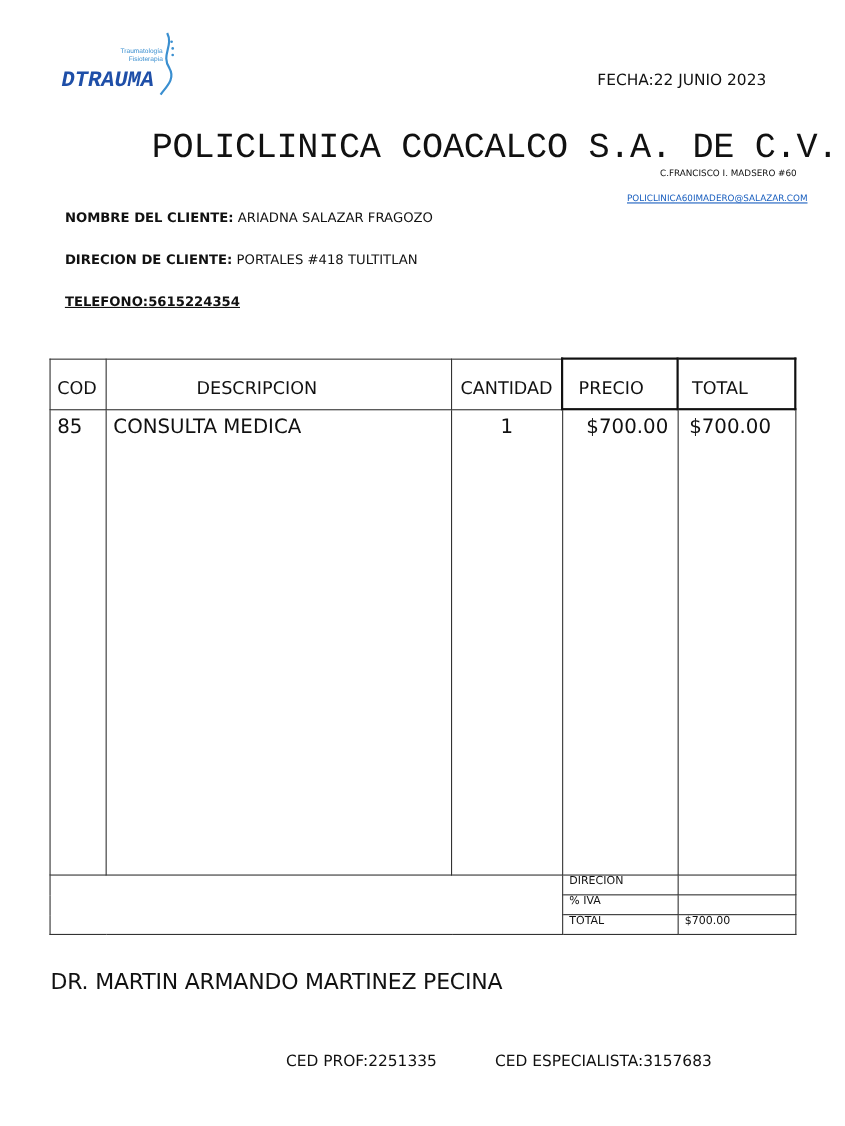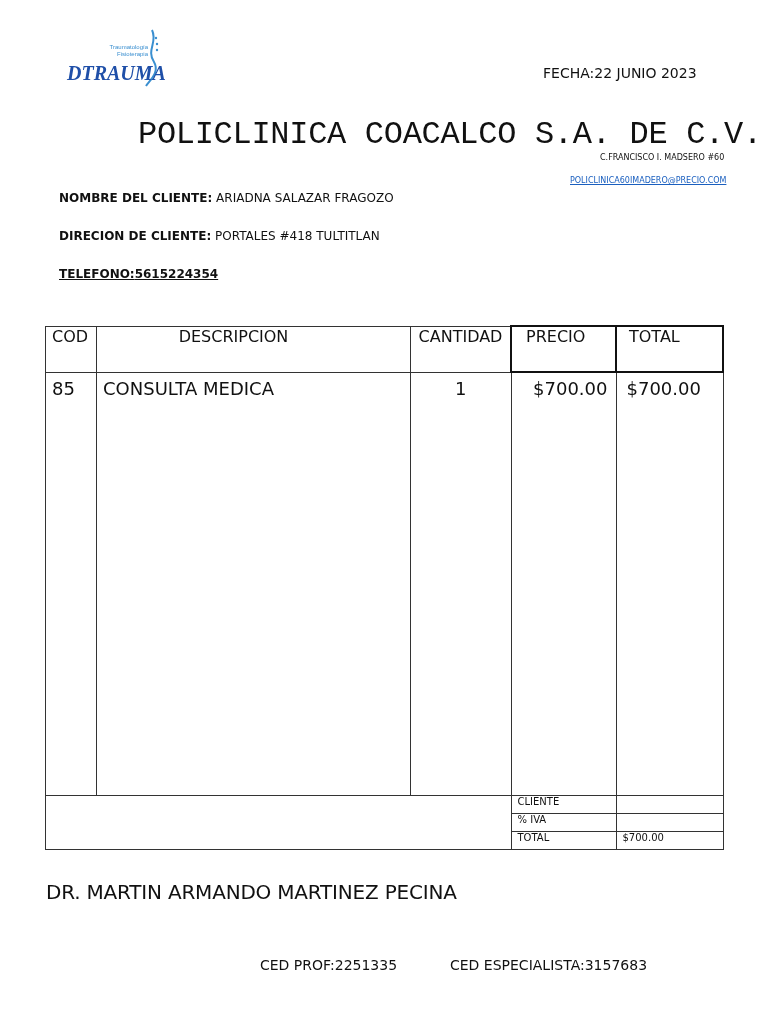--- a/index.html
+++ b/index.html
@@ -1,30 +1,30 @@
 <!DOCTYPE html>
 <html><head>
 <meta charset="utf-8">
 <style>
   html, body { margin:0; padding:0; background:#ffffff; }
   body { width:768px; height:1024px; position:relative; overflow:hidden; font-family:"DejaVu Sans", "Liberation Sans", sans-serif; color:#111; }
   .abs { position:absolute; }
   .logo { left:50px; top:28px; width:112px; height:62px; }
   .logo-sub { position:absolute; right:14px; font-size:6px; color:#3a8fd0; line-height:7px; text-align:right; font-family:"Liberation Sans", sans-serif; }
-  .logo-main { position:absolute; left:17px; top:34px; font-family:Liberation Serif, serif; font-weight:bold; font-style:italic; font-size:20px; color:#1f4fa8; letter-spacing:0px; }
+  .logo-main { position:absolute; left:6px; top:34px; font-family:Liberation Mono, monospace; font-weight:bold; font-style:italic; font-size:20px; color:#1f4fa8; letter-spacing:0px; }
   .fecha { left:543px; top:65px; font-size:14px; font-family:"DejaVu Sans", sans-serif; }
   .title { left:138px; top:116px; font-size:32px; font-family:Liberation Mono, monospace; letter-spacing:-0.3px; }
   .addr { left:600px; top:153px; font-size:8px; }
   .email { left:570px; top:176px; font-size:8px; color:#1a5fbf; text-decoration:underline; }
   .field { left:59px; font-size:12px; font-family:"DejaVu Sans", sans-serif; }
   .lbl { font-weight:bold; }
   table.inv { position:absolute; left:45px; top:325px; border-collapse:collapse; font-family:"DejaVu Sans", sans-serif; }
   table.inv td { border:1px solid #333; padding:0; vertical-align:top; }
   .hd td { height:44px; font-size:16px; }
-  .hd td div { padding-top:0; }
+  .hd td div { padding-top:16px; }
   .body-row td { height:422px; font-size:18px; }
   .body-row td div { padding-top:5px; }
   .foot td { height:17px; font-size:10px; }
   .foot .lab { padding-left:6px; }
   .doc { left:46px; top:880px; font-size:20px; font-family:"DejaVu Sans", sans-serif; letter-spacing:-0.2px; }
   .ced { top:957px; font-size:14px; font-family:"DejaVu Sans", sans-serif; }
   .thick { border:2px solid #111 !important; }
 </style>
 </head>
 <body>
@@ -37,21 +37,21 @@
     <circle cx="15" cy="22" r="1.2" fill="#3a8fd0"></circle>
   </svg>
   <div class="logo-sub" style="top:16px;">Traumatología</div>
   <div class="logo-sub" style="top:23px;">Fisioterapia</div>
   <div class="logo-main">DTRAUMA</div>
 </div>
 
 <div class="abs fecha">FECHA:22 JUNIO 2023</div>
 <div class="abs title">POLICLINICA COACALCO S.A. DE C.V.</div>
 <div class="abs addr">C.FRANCISCO I. MADSERO #60</div>
-<div class="abs email">POLICLINICA60IMADERO@PRECIO.COM</div>
+<div class="abs email">POLICLINICA60IMADERO@SALAZAR.COM</div>
 
 <div class="abs field" style="top:191px;">
   <span class="lbl">NOMBRE DEL CLIENTE:</span><span> ARIADNA SALAZAR FRAGOZO</span>
 </div>
 <div class="abs field" style="top:229px;">
   <span class="lbl">DIRECION DE CLIENTE:</span><span> PORTALES #418 TULTITLAN</span>
 </div>
 <div class="abs field" style="top:267px;font-weight:bold;text-decoration:underline;">
   <span>TELEFONO:</span><span>5615224354</span>
 </div>
@@ -88,21 +88,21 @@
     <td>
           <div style="text-align:right;padding-right:8px;">$700.00</div>
         </td>
     <td>
           <div style="padding-left:10px;">$700.00</div>
         </td>
   </tr>
   <tr class="foot">
     <td colspan="3" rowspan="3"></td>
     <td>
-          <div class="lab">CLIENTE</div>
+          <div class="lab">DIRECION</div>
         </td>
     <td>
           <div class="lab"></div>
         </td>
   </tr>
   <tr class="foot">
     <td>
           <div class="lab">% IVA</div>
         </td>
     <td>

